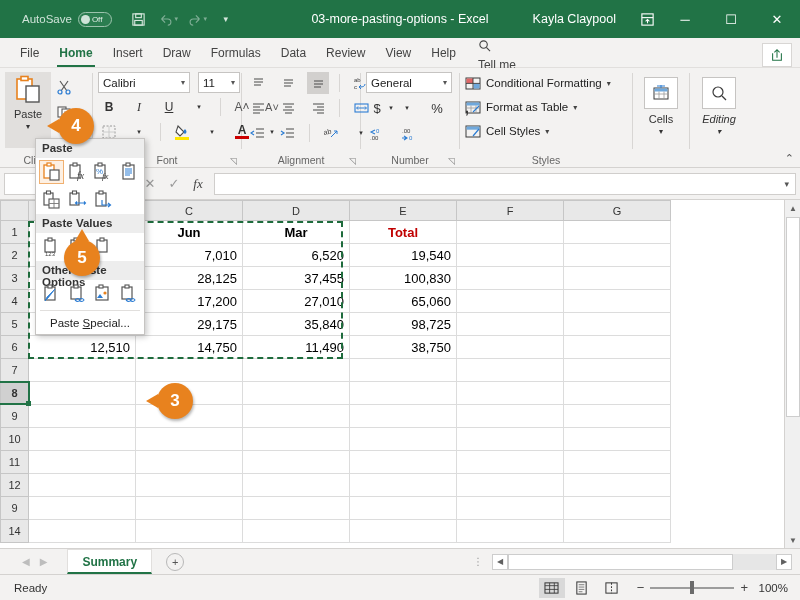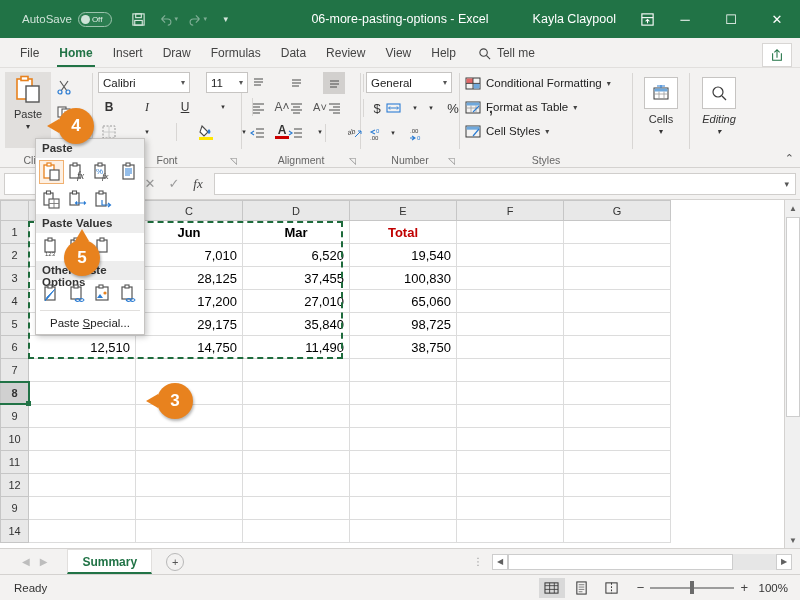--- a/index.html
+++ b/index.html
@@ -53,21 +53,21 @@
   .rtab {
     padding: 0 10px; height: 28px; line-height: 28px; font-size: 12px; color: #444;
     position: relative;
   }
   .rtab:first-child { margin-left: 10px; }
   .rtab.active { color: #217346; font-weight: bold; }
   .rtab.active::after {
     content: ""; position: absolute; left: 8px; right: 8px; bottom: 0;
     height: 2.5px; background: #217346;
   }
-  .tellme { display: flex; align-items: center; gap: 6px; margin-left: 12px; font-size: 12px; color: #444; height: 28px; }
+  .tellme { display: flex; align-items: flex-start; gap: 6px; margin-left: 12px; font-size: 12px; color: #444; height: 28px; flex-direction: column; }
   .share-btn {
     margin-left: auto; margin-right: 8px; width: 30px; height: 24px;
     border: 1px solid #d8d6d4; background: #fff; display: flex; align-items: center; justify-content: center;
   }
 
   
   .ribbon {
     height: 100px; background: #f3f2f1; display: flex;
     border-bottom: 1px solid #d4d2d0; position: relative;
   }
@@ -86,21 +86,21 @@
     width: 46px; background: #e1dfdd; display: flex; flex-direction: column;
     align-items: center; padding-top: 3px; height: 76px;
   }
   .paste-big .lbl { font-size: 11px; color: #333; margin-top: 1px; }
   .paste-big .carr { font-size: 8px; color: #333; margin-top: 2px; }
   .clip-small { display: flex; flex-direction: column; gap: 4px; padding-top: 4px; }
   .clip-small .row { display: flex; align-items: center; gap: 2px; height: 22px; padding-left: 3px; }
 
   
   .font-body { display: flex; flex-direction: column; gap: 3px; }
-  .frow { display: flex; align-items: center; gap: 16px; }
+  .frow { display: flex; align-items: center; gap: 8px; }
   .combo {
     height: 21px; border: 1px solid #c6c4c2; background: #fff; display: flex; align-items: center;
     padding: 0 4px; font-size: 11.5px; color: #222;
   }
   .combo .cv { flex: 1; }
   .combo .carr { font-size: 8px; color: #555; margin-left: 4px; }
   .ibtn {
     height: 22px; min-width: 22px; display: flex; align-items: center; justify-content: center;
     font-size: 12px; color: #333; padding: 0 2px;
   }
@@ -282,21 +282,21 @@
         <span style="font-size:7px;margin-left:1px;">▾</span>
       </span>
       <span class="tb-ico dim">
         <svg width="16" height="14" viewBox="0 0 18 14">
             <path d="M14 7 L10 3 M14 7 L10 11 M14 7 H7 a3.5 3.5 0 0 0 0 7" fill="none" stroke="#7fae95" stroke-width="1.3"></path>
           </svg>
         <span style="font-size:7px;margin-left:1px;">▾</span>
       </span>
       <span class="tb-ico" style="font-size:9px;">▾</span>
     </div>
-    <div class="tb-title">06-more-pasting-options  -  Excel</div>
+    <div class="tb-title">03-more-pasting-options  -  Excel</div>
     <div class="tb-right">
       <span class="tb-user">Kayla Claypool</span>
       <span class="tb-ribbondisp">
         <svg width="15" height="15" viewBox="0 0 16 16">
             <rect x="2" y="2" width="12" height="12" fill="none" stroke="#fff" stroke-width="1.2"></rect>
             <path d="M2 6 H14" stroke="#fff" stroke-width="1.2"></path>
             <path d="M8 12 V8 M6 10 L8 8 L10 10" stroke="#fff" stroke-width="1.1" fill="none"></path>
           </svg>
       </span>
       <span class="wbtn">─</span>

